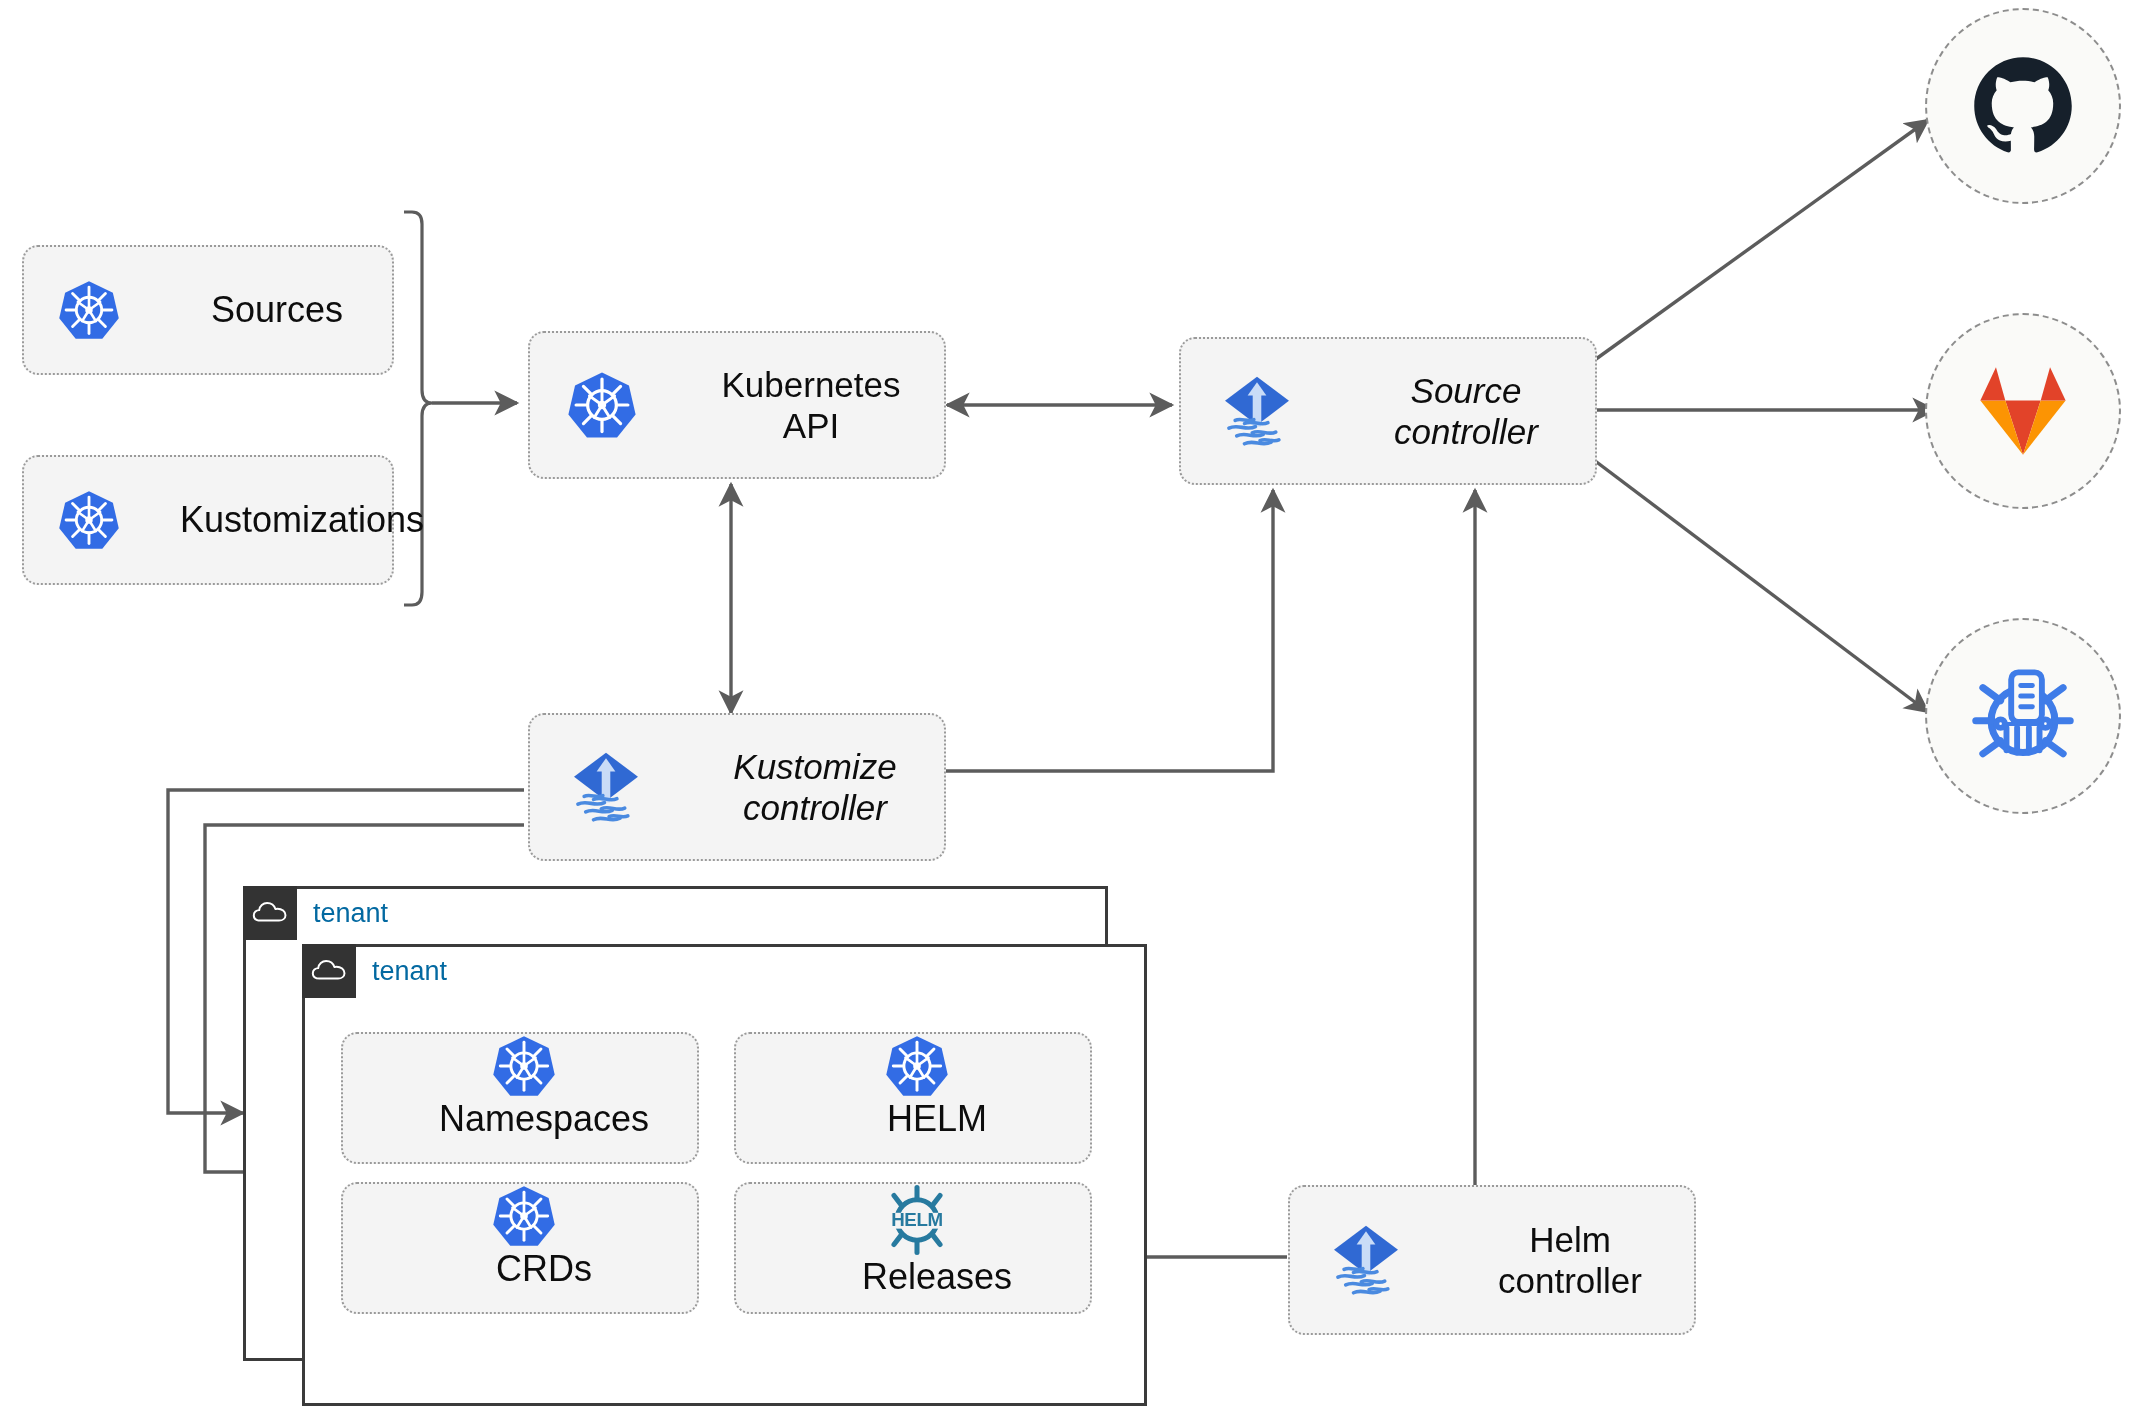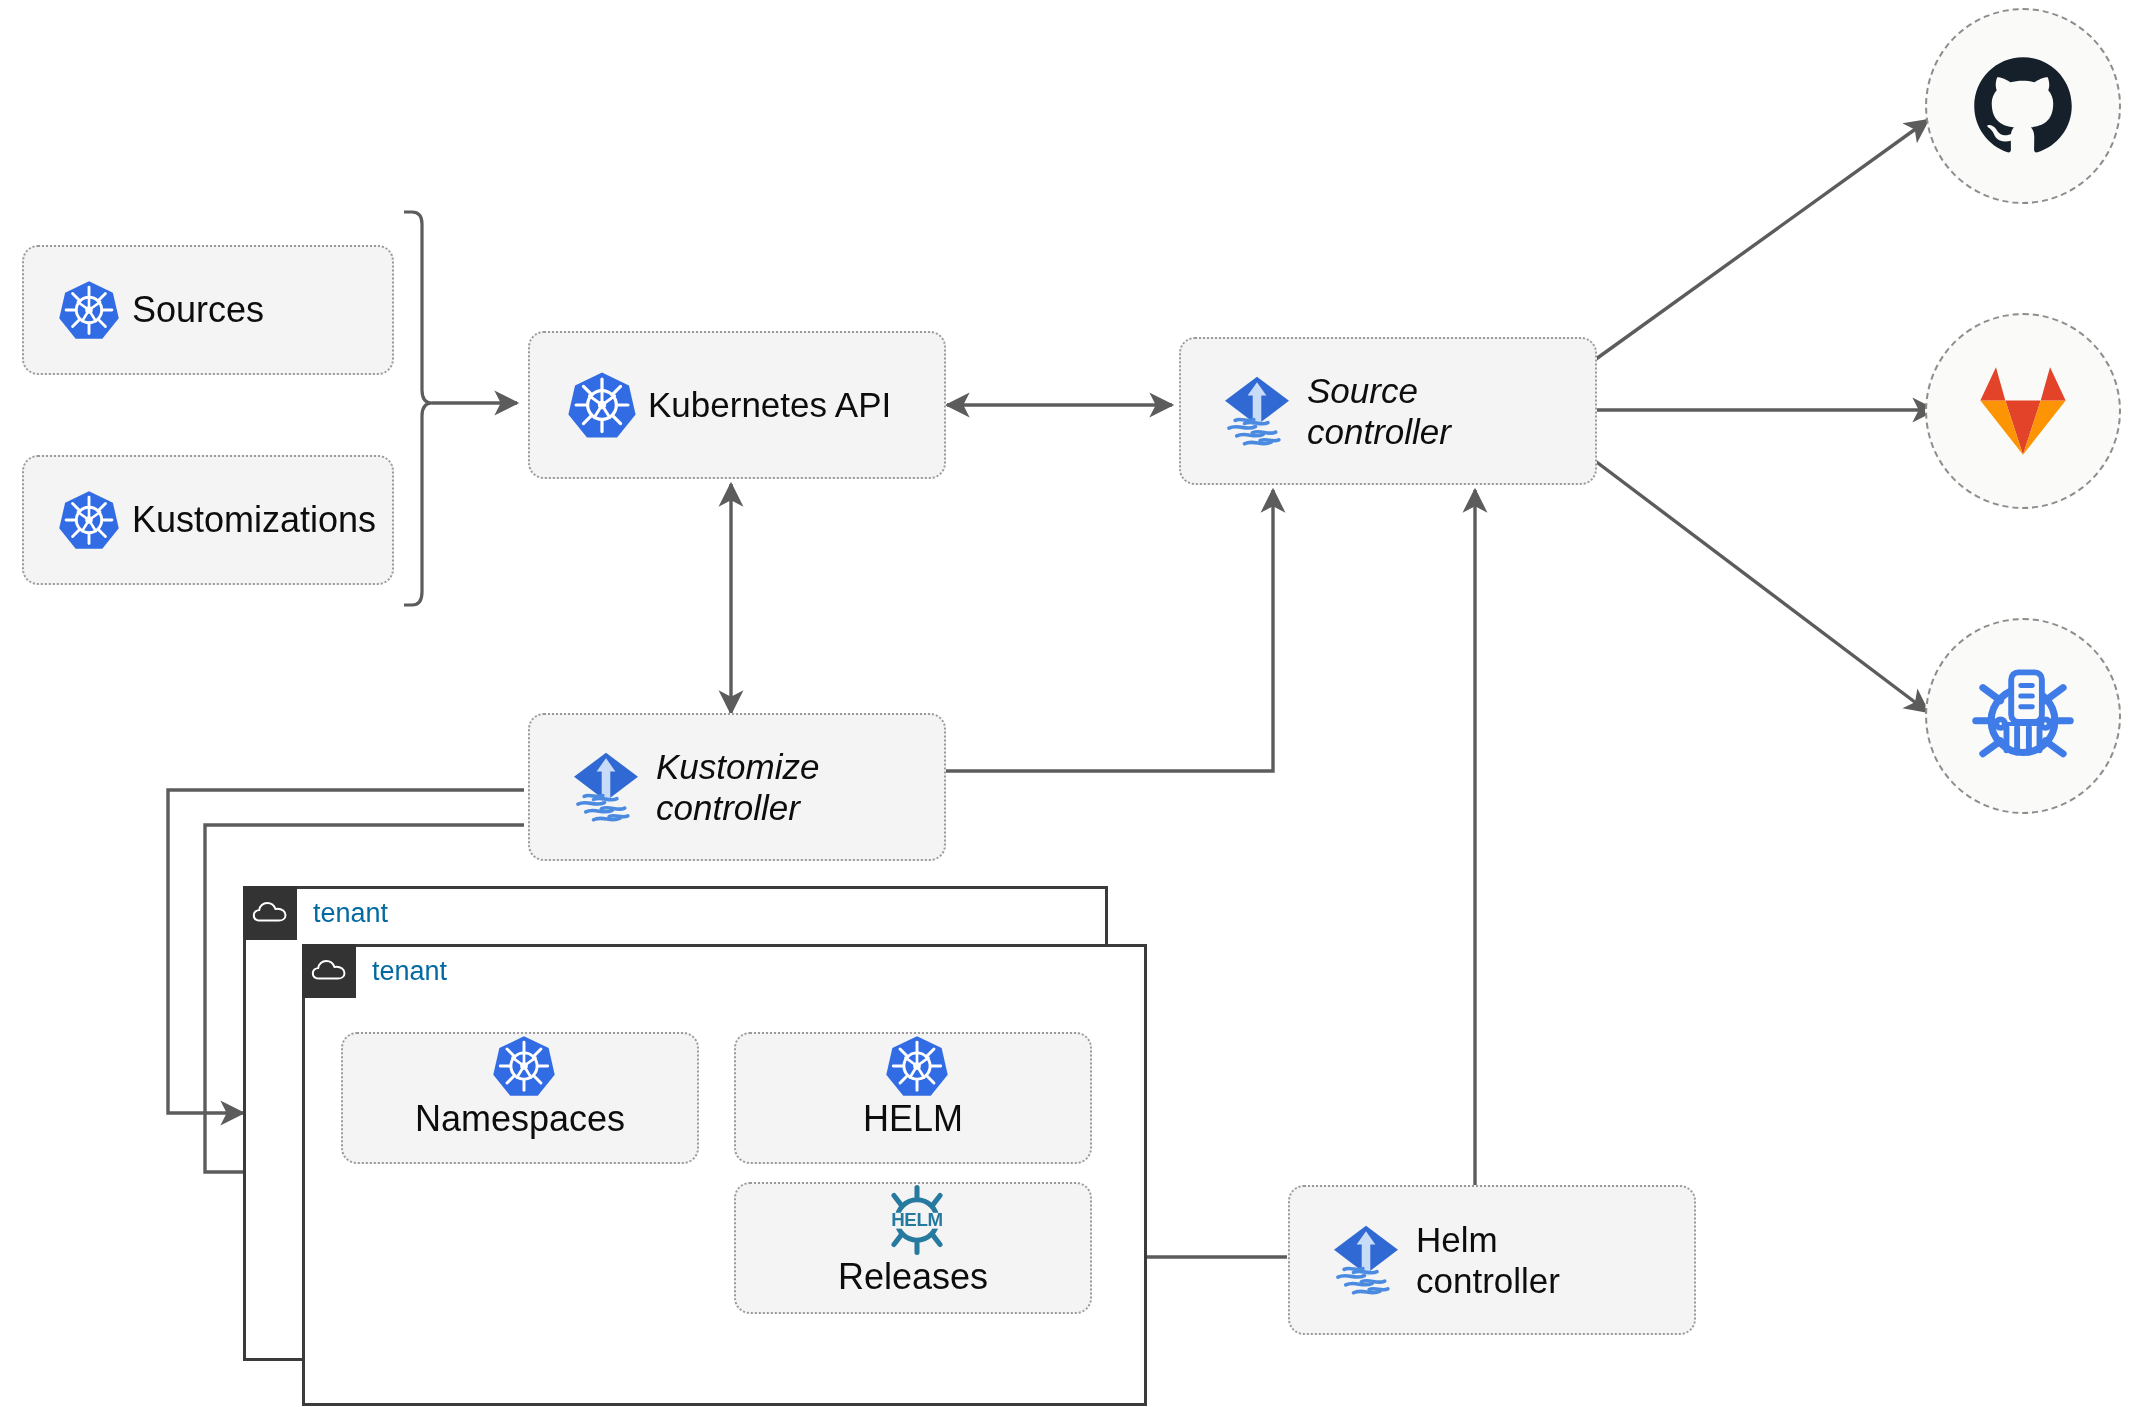--- a/index.html
+++ b/index.html
@@ -39,26 +39,27 @@
     z-index: 5;
   }
   .node .ico {
     flex: 0 0 auto;
     display: flex;
     align-items: center;
     justify-content: center;
   }
   .node .lbl {
     flex: 1 1 auto;
-    text-align: left;
+    text-align: center;
     color: #0d0d0d;
     font-size: 35px;
     line-height: 1.18;
     white-space: pre-line;
     padding-right: 8px;
+    margin-left: 48px;
   }
   
   .chip-res { width: 372px; height: 130px; padding: 0 10px 0 22px; }
   .chip-res .ico { width: 86px; }
   .chip-res .lbl { font-size: 36px; }
   
   .box-k8sapi { width: 418px; height: 148px; padding: 0 10px 0 26px; }
   .box-k8sapi .ico { width: 92px; }
   
   .box-ctrl { width: 418px; height: 148px; padding: 0 10px 0 26px; font-style: italic; }
@@ -358,20 +359,28 @@
 
   <div class="node chip-inner" style="left:734px; top:1032px;">
     <span class="ico">
       <svg width="64" height="64" viewBox="0 0 100 100">
           <use href="#sym-k8s"></use>
         </svg>
     </span>
     <span class="lbl">HELM</span>
   </div>
 
+  <div class="node chip-inner" style="left:341px; top:1182px;">
+    <span class="ico">
+      <svg width="64" height="64" viewBox="0 0 100 100">
+          <use href="#sym-k8s"></use>
+        </svg>
+    </span>
+    <span class="lbl">CRDs</span>
+  </div>
 
   <div class="node chip-inner" style="left:734px; top:1182px;">
     <span class="ico">
       <svg width="72" height="72" viewBox="0 0 100 100">
           <use href="#sym-helm"></use>
         </svg>
     </span>
     <span class="lbl">Releases</span>
   </div>
 

